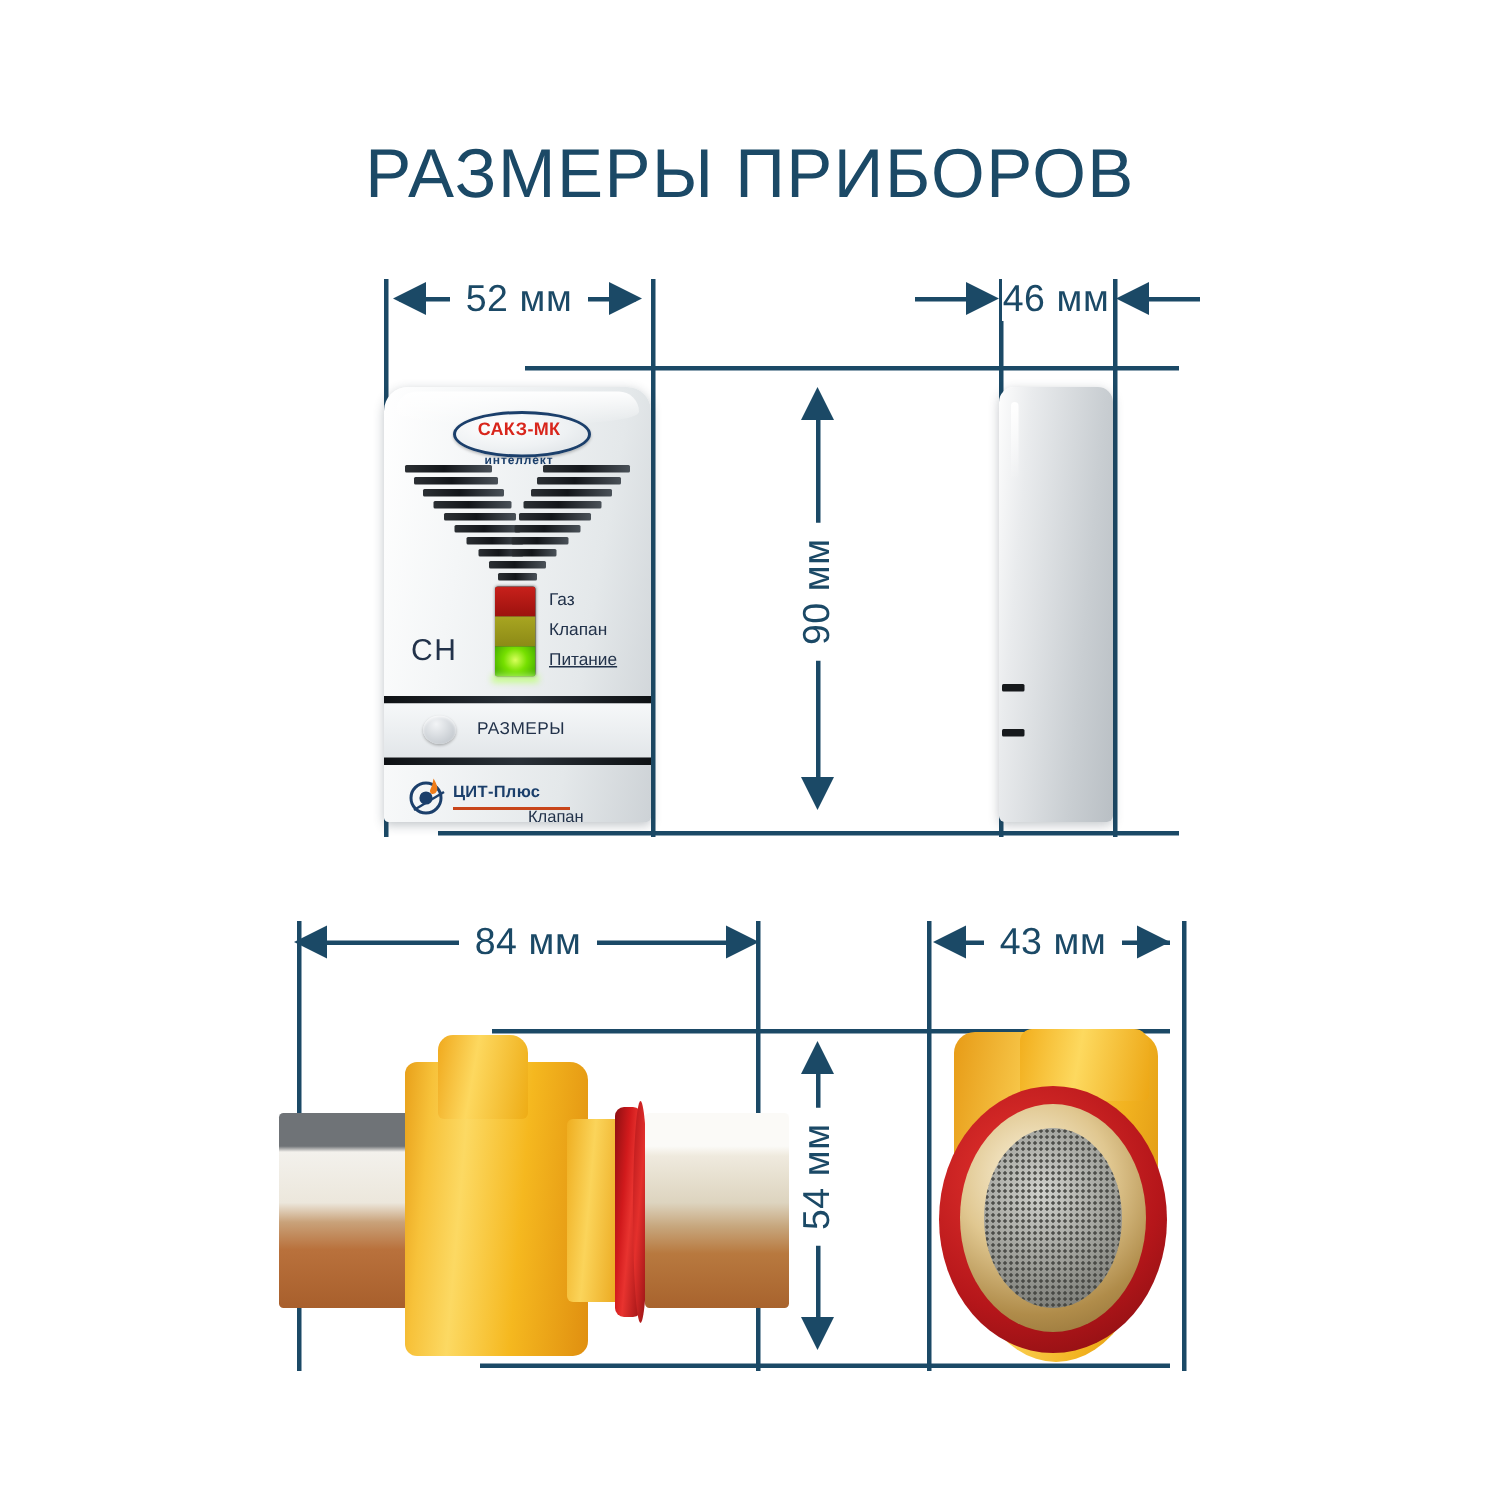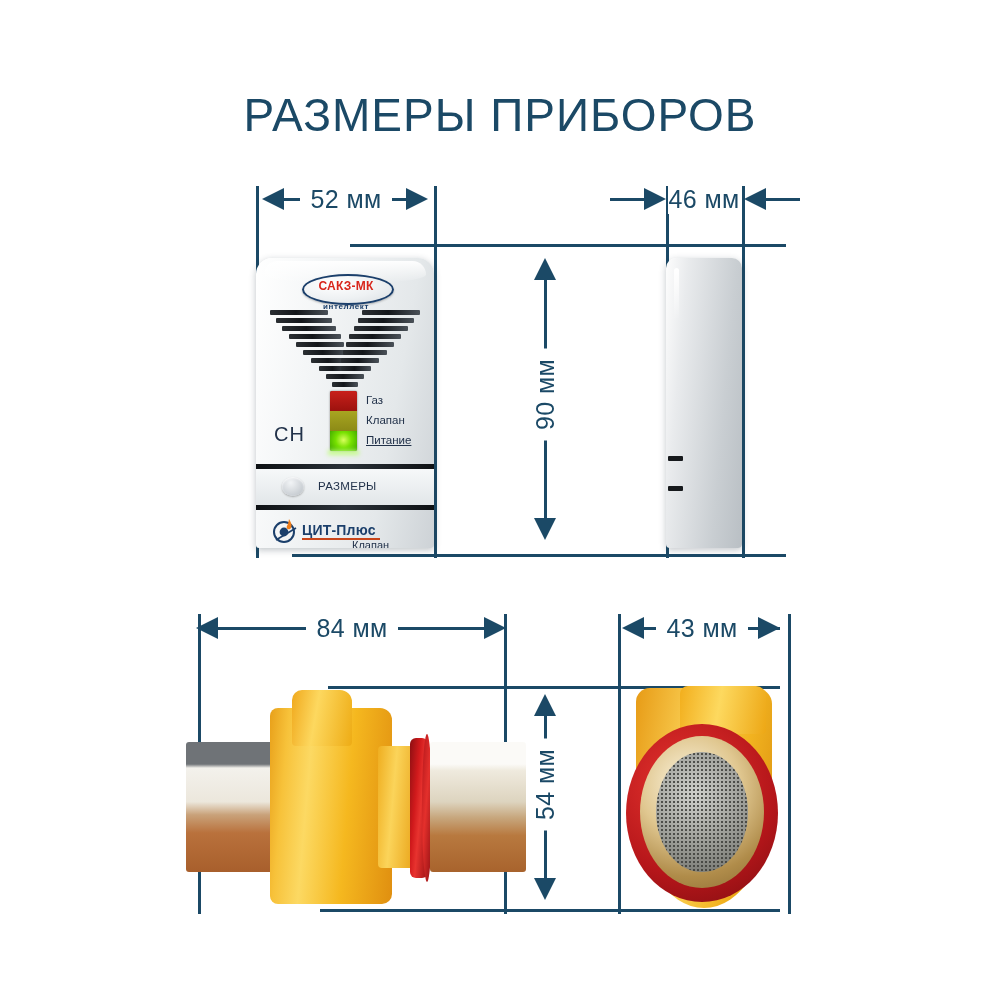--- a/index.html
+++ b/index.html
@@ -80,21 +80,21 @@
   #ctrlband{left:0;top:211px;width:178px;height:36px;background:linear-gradient(180deg,#f6f8f9,#e2e6e9);}
   #ctrlbtn{
     left:26px;top:219px;width:22px;height:19px;border-radius:50%;
     background:radial-gradient(circle at 40% 30%,#f2f4f6,#c9ced3 70%,#aab0b6 100%);
     box-shadow:inset 0 1px 2px rgba(255,255,255,.9),0 1px 2px rgba(0,0,0,.28);
   }
   #ctrltext{left:62px;top:222px;font-size:11.5px;color:#22324a;letter-spacing:.3px;}
   #bar2{left:0;top:247px;width:178px;height:5px;background:linear-gradient(90deg,#0e1114,#2a3138 50%,#0e1114);}
   
   #brand-mark{left:16px;top:258px;width:28px;height:28px;}
-  #brand-text{left:46px;top:264px;font-size:14px;font-weight:bold;color:#1b3f6b;letter-spacing:.2px;}
+  #brand-text{left:46px;top:264px;font-size:11px;font-weight:bold;color:#1b3f6b;letter-spacing:.2px;}
   #brand-rule{left:46px;top:280px;width:78px;height:1.5px;background:#c8451a;}
   #klapan{left:96px;top:281px;font-size:11px;color:#22324a;}
 
   
   #side{
     left:666px;top:258px;width:76px;height:290px;
     border-radius:10px 10px 4px 4px;
     background:linear-gradient(95deg,#fdfdfd 0%,#e9ebed 22%,#c9ced2 70%,#b9bfc4 100%);
     box-shadow:0 2px 7px rgba(40,55,70,.28);overflow:hidden;
   }

